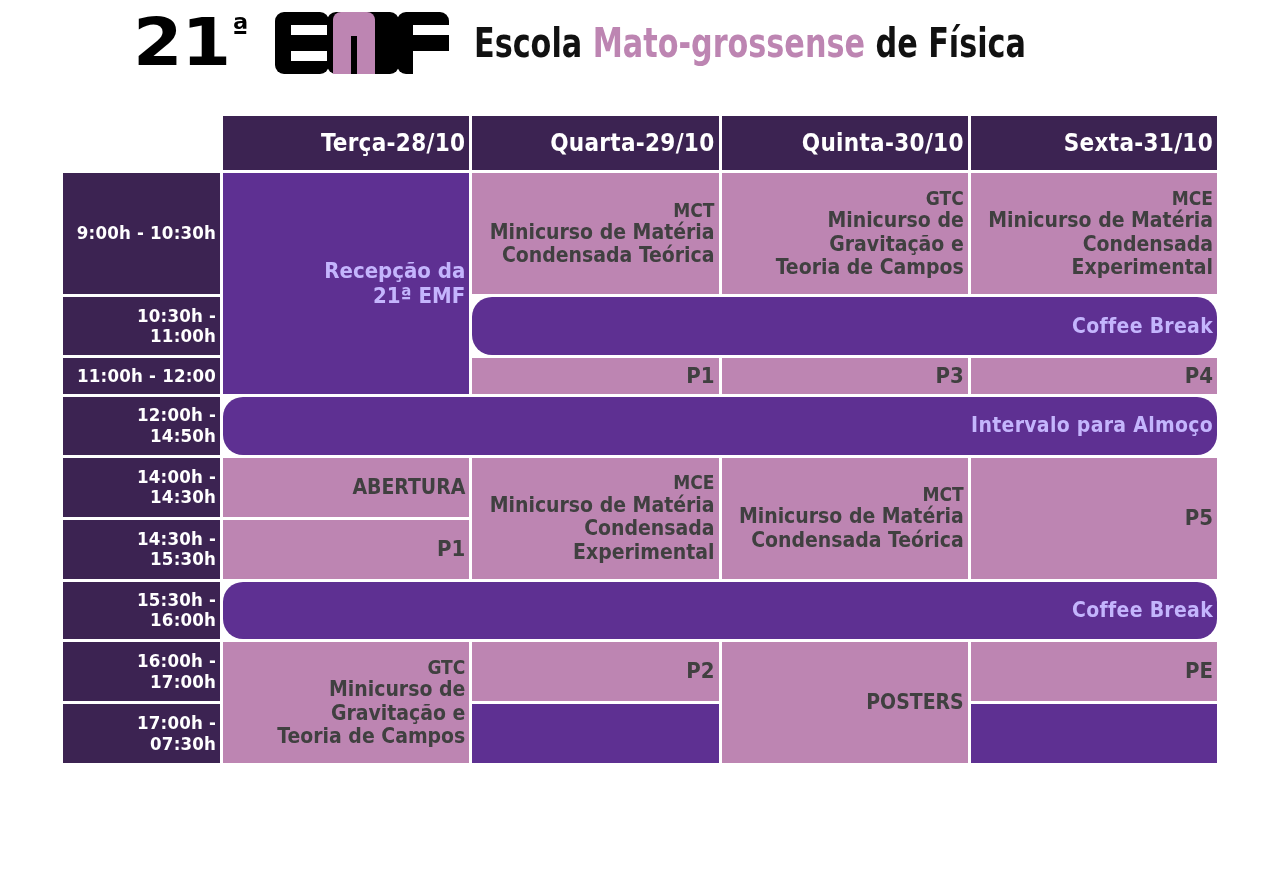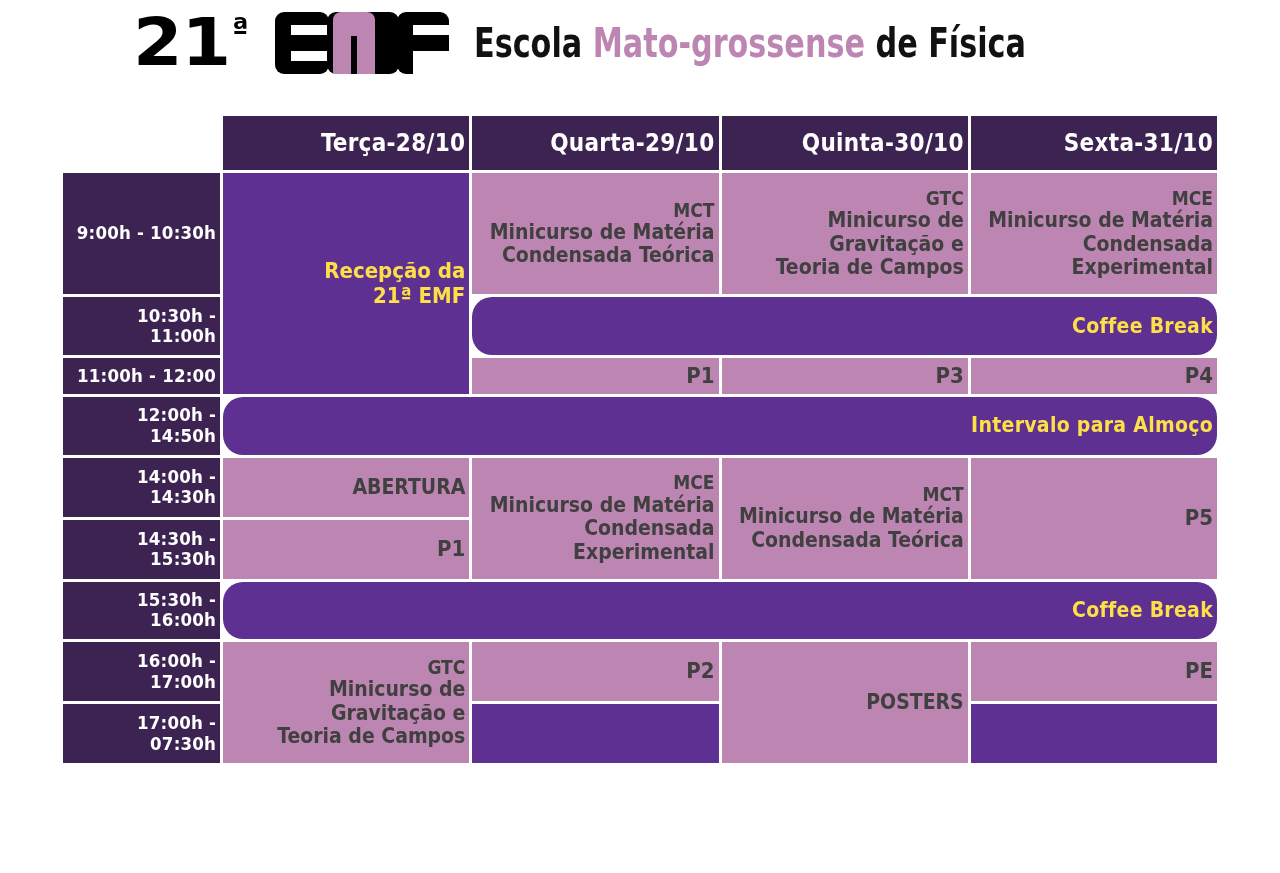--- a/index.html
+++ b/index.html
@@ -63,21 +63,21 @@
     font-family: "DejaVu Sans Condensed", "DejaVu Sans", sans-serif;
     font-weight: 700;
     line-height: 1.12;
     margin-left: 12px;
   }
   col.ctime { width: 157px; }
   col.cday  { width: 246px; }
 
   
   .dark  { background: #3c2352; color: #ffffff; }
-  .mid   { background: #5e3092; color: #fde047; }
+  .mid   { background: #5e3092; color: #c4b5fd; }
   .light { background: #bd85b2; color: #404040; }
   .blank { background: #5e3092; }
 
   .timecell { font-size: 18.5px; letter-spacing: .2px; }
   .dayhdr   { font-size: 24px; letter-spacing: .3px; }
   .code     { font-size: 19px; display: block; }
   .desc     { font-size: 21px; display: block; }
   .big      { font-size: 22px; }
   .plain    { font-family: "Liberation Sans", sans-serif; font-size: 21px; font-weight: 700; }
   .breaktxt { font-size: 21px; letter-spacing: .3px; border-radius: 20px; }

